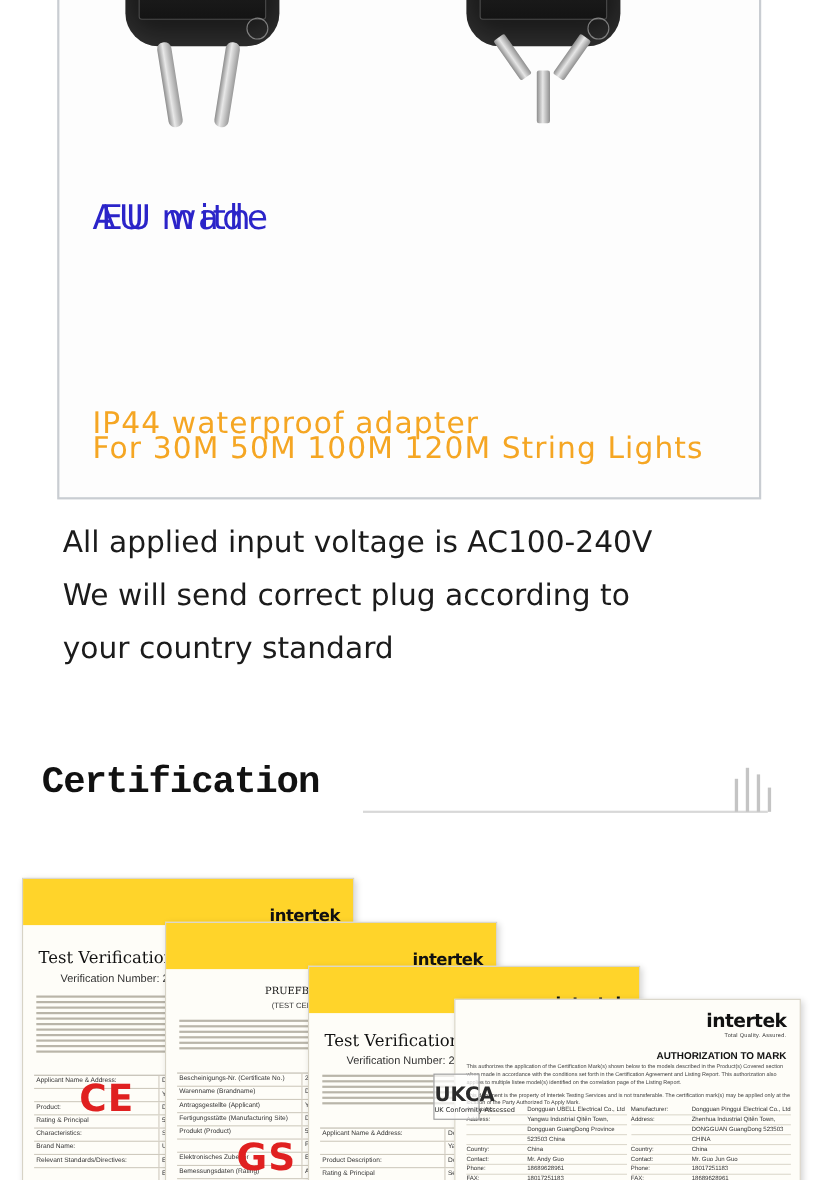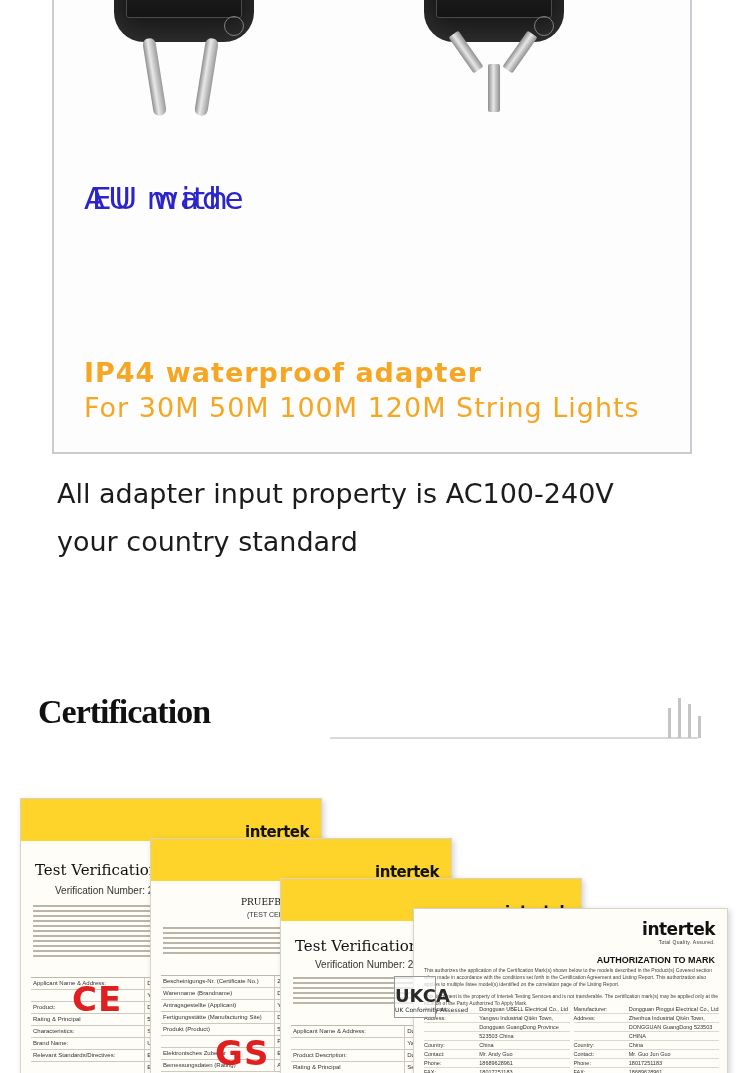--- a/index.html
+++ b/index.html
@@ -111,21 +111,21 @@
 
   .panel-caption {
     position: absolute;
     left: 30px;
     color: #f5a623;
     font-size: 27px;
     font-family: "DejaVu Sans", sans-serif;
     letter-spacing: 1px;
     white-space: nowrap;
   }
-  .panel-caption.c1 { top: 385px; font-weight: bold; }
+  .panel-caption.c1 { top: 398px; }
   .panel-caption.c2 { top: 420px; }
 
   
   .voltage-note {
     position: absolute;
     left: 57px;
     top: 470px;
     width: 660px;
     color: #1b1b1b;
     font-size: 27px;
@@ -134,21 +134,21 @@
   }
 
   
   .cert-title {
     position: absolute;
     left: 38px;
     top: 693px;
     font-size: 34px;
     font-weight: bold;
     color: #111;
-    font-family: Liberation Serif, serif;
+    font-family: Liberation Mono, monospace;
     letter-spacing: -1px;
   }
   .cert-rule {
     position: absolute;
     left: 330px;
     top: 737px;
     width: 368px;
     height: 2px;
     background: #d8d8d8;
   }
@@ -357,21 +357,22 @@
   </div>
 
   <div class="plug-label eu">EU with</div>
   <div class="plug-label au">AU made</div>
 
   <div class="panel-caption c1">IP44 waterproof adapter</div>
   <div class="panel-caption c2">For 30M 50M 100M 120M String Lights</div>
 </div>
 
 <div class="voltage-note">
-  <div>All adapter input property is AC100-240V</div>
+  <div>All applied input voltage is AC100-240V</div>
+  <div>We will send correct plug according to</div>
   <div>your country standard</div>
 </div>
 
 <div class="cert-title">Certification</div>
 <div class="cert-rule"></div>
 <div class="cert-bars">
   <span></span>
     <span></span>
     <span></span>
     <span></span>

